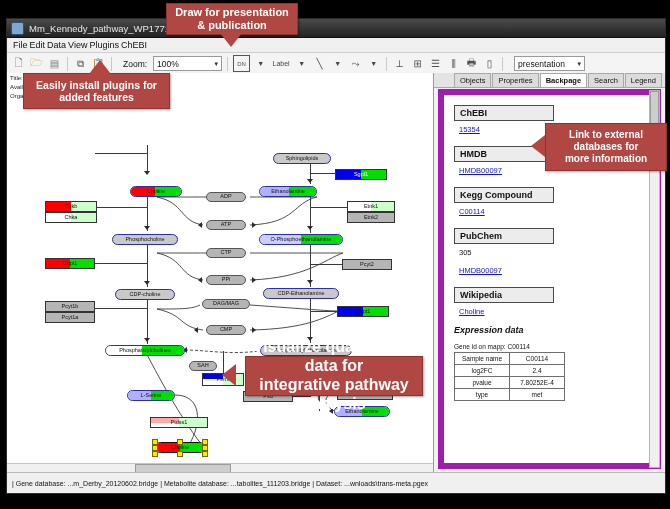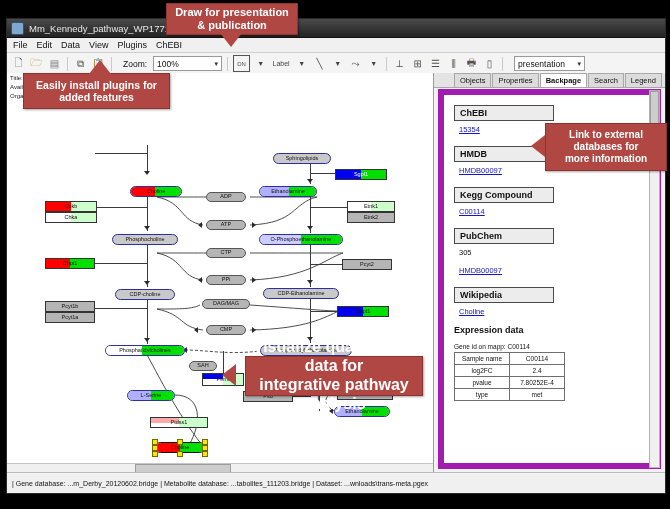--- a/index.html
+++ b/index.html
@@ -9,21 +9,21 @@
   
   .window{position:absolute;left:6px;top:18px;width:658px;height:474px;background:#e8e8e8;
           border:1px solid #2b2b2b;}
   .titlebar{height:18px;background:linear-gradient(#4a4a4a,#232323);display:flex;align-items:center;
             padding:0 4px;border-bottom:1px solid #111;}
   .title-ico{width:11px;height:11px;margin-right:5px;background:#7fa8d0;border:1px solid #33506e;
              border-radius:2px;}
   .title-text{color:#e7e7e7;font-size:9.5px;white-space:nowrap;overflow:hidden;}
 
   .menubar{height:14px;background:#f0f0f0;border-bottom:1px solid #cfcfcf;display:flex;align-items:center;
-           padding-left:6px;gap:9px;}
+           padding-left:6px;gap:2px;}
   .menubar span{font-size:9px;color:#111;}
 
   .toolbar{height:21px;background:#f4f4f4;border-bottom:1px solid #c4c4c4;display:flex;align-items:center;
            padding-left:4px;gap:3px;}
   .tbtn{width:15px;height:15px;display:flex;align-items:center;justify-content:center;font-size:10px;
         color:#55504a;}
   .tsep{width:1px;height:14px;background:#c9c9c9;margin:0 2px;}
   .zoomlbl{font-size:8.5px;color:#111;margin:0 3px 0 6px;}
   .combo{height:13px;background:#fff;border:1px solid #9a9a9a;display:flex;align-items:center;
          font-size:8.5px;color:#111;padding-left:3px;position:relative;}
@@ -68,21 +68,21 @@
   .tabs{display:flex;height:14px;background:#e4e4e4;border-bottom:1px solid #a8a8a8;padding-left:20px;}
   .tab{font-size:7.5px;color:#111;padding:1px 5px;border:1px solid #a8a8a8;border-bottom:none;
        background:#dcdcdc;margin-right:1px;line-height:11px;}
   .tab.active{background:#fff;font-weight:bold;position:relative;top:0;}
   .sidebody{position:absolute;left:4px;right:4px;top:16px;bottom:4px;background:#fff;border:6px solid #a21caf;
             overflow:hidden;padding:7px 0 0 10px;}
   .dbhead{display:inline-block;min-width:88px;background:#ececec;border:1px solid #4a4a4a;font-size:9px;
           font-weight:bold;color:#111;padding:2px 5px;margin-bottom:4px;}
   .dblink{font-size:7.5px;color:#1414c8;text-decoration:underline;margin:0 0 9px 5px;display:block;}
   .dbplain{font-size:7.5px;color:#111;margin:0 0 9px 5px;display:block;}
-  .exprhead{font-size:9px;font-weight:bold;color:#111;margin:4px 0 8px 0;}
+  .exprhead{font-size:9px;font-weight:bold;color:#111;margin:4px 0 8px 0;font-style:italic;}
   .geneid{font-size:6.5px;color:#111;margin-bottom:2px;}
   table.expr{border-collapse:collapse;font-size:6.5px;}
   table.expr td{border:1px solid #6f6f6f;padding:2px 4px;text-align:center;color:#111;min-width:46px;}
 
   
   .vsb{position:absolute;right:5px;top:17px;bottom:5px;width:9px;background:#f0f0f0;border:1px solid #b4b4b4;}
   .vsb .thumb{position:absolute;left:0;right:0;top:0;height:46px;background:#cdcdcd;border:1px solid #9b9b9b;}
 
   
   .statusbar{position:absolute;left:0;right:0;bottom:0;height:20px;background:#f0f0f0;border-top:1px solid #bbb;

